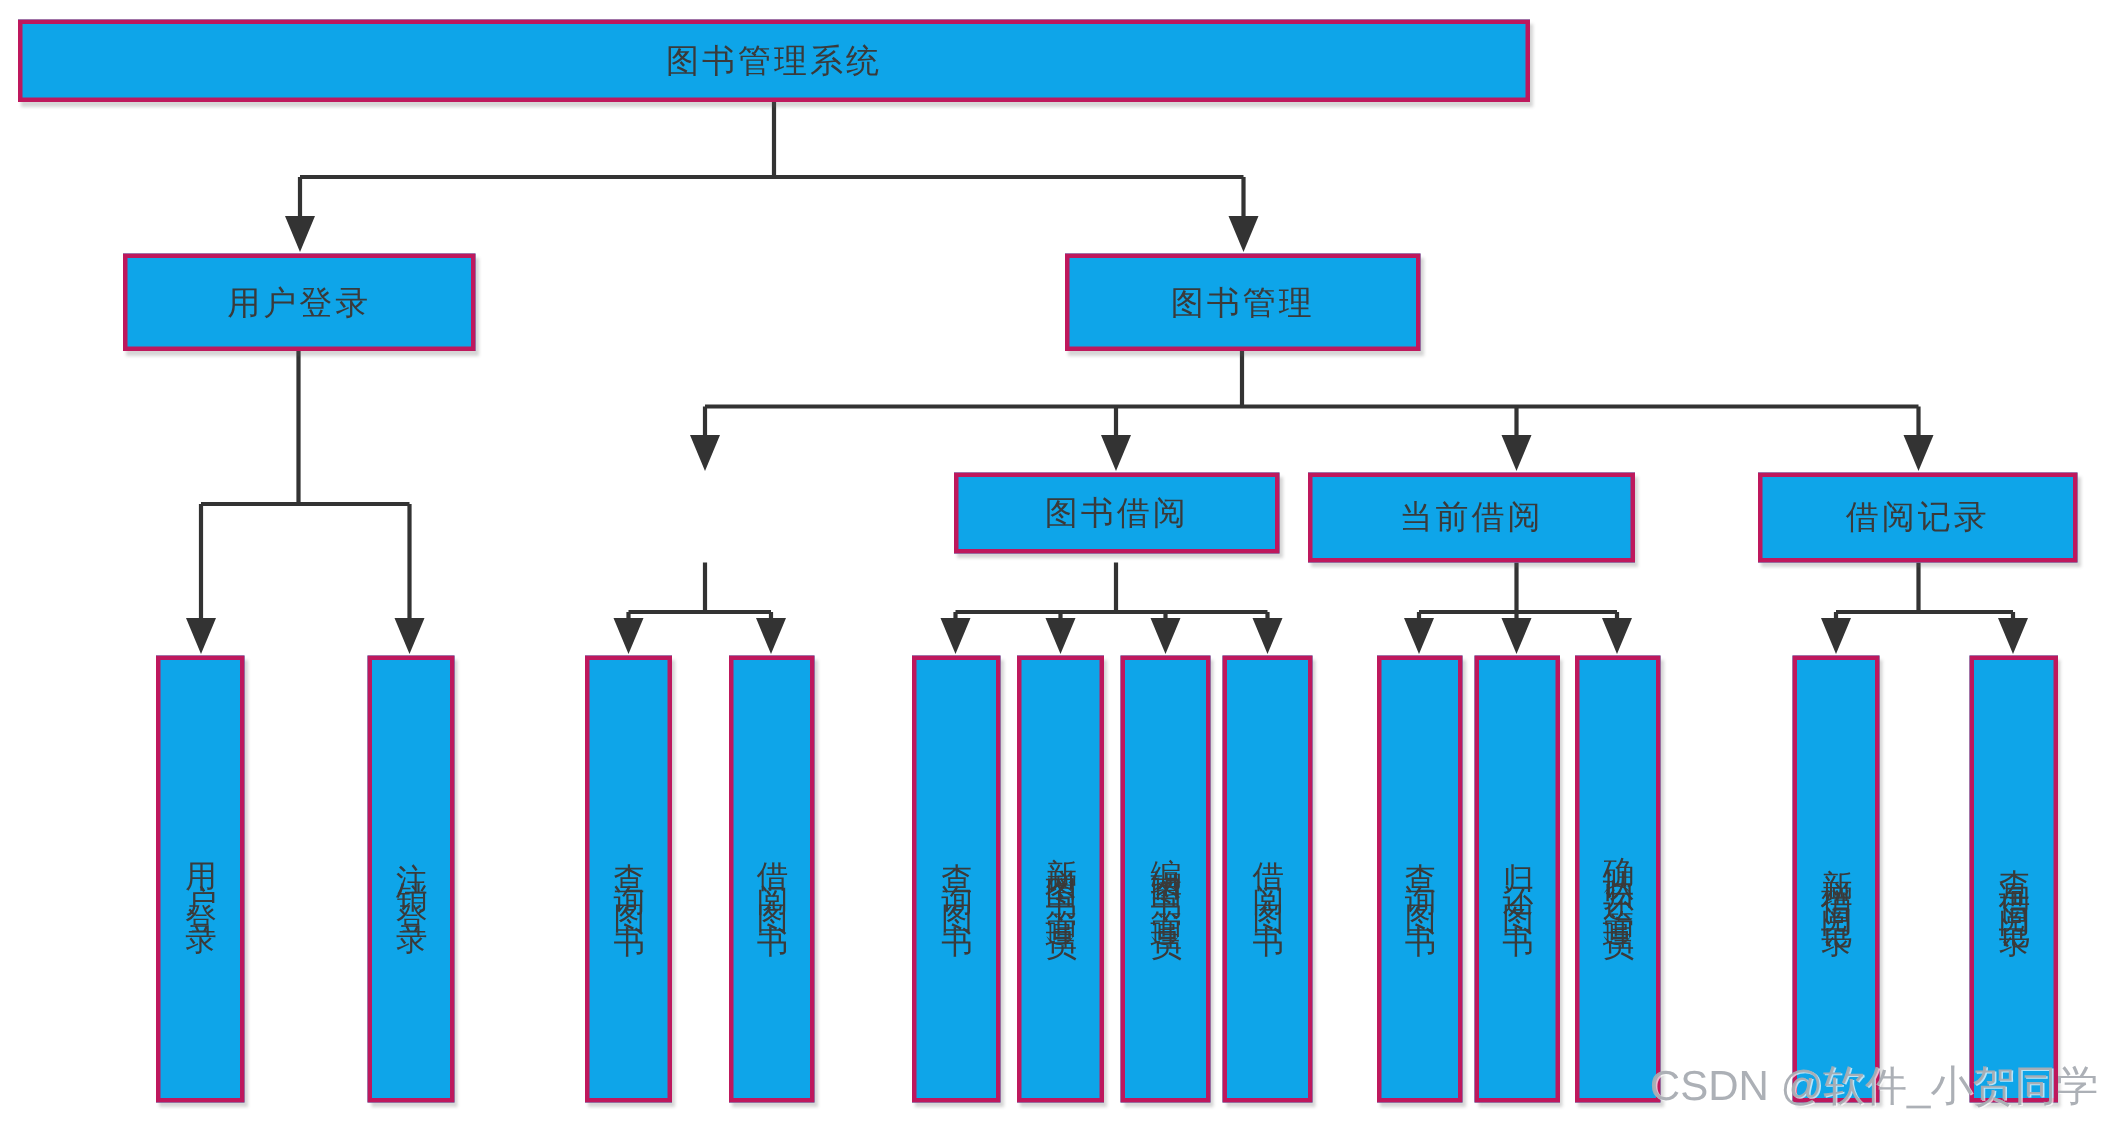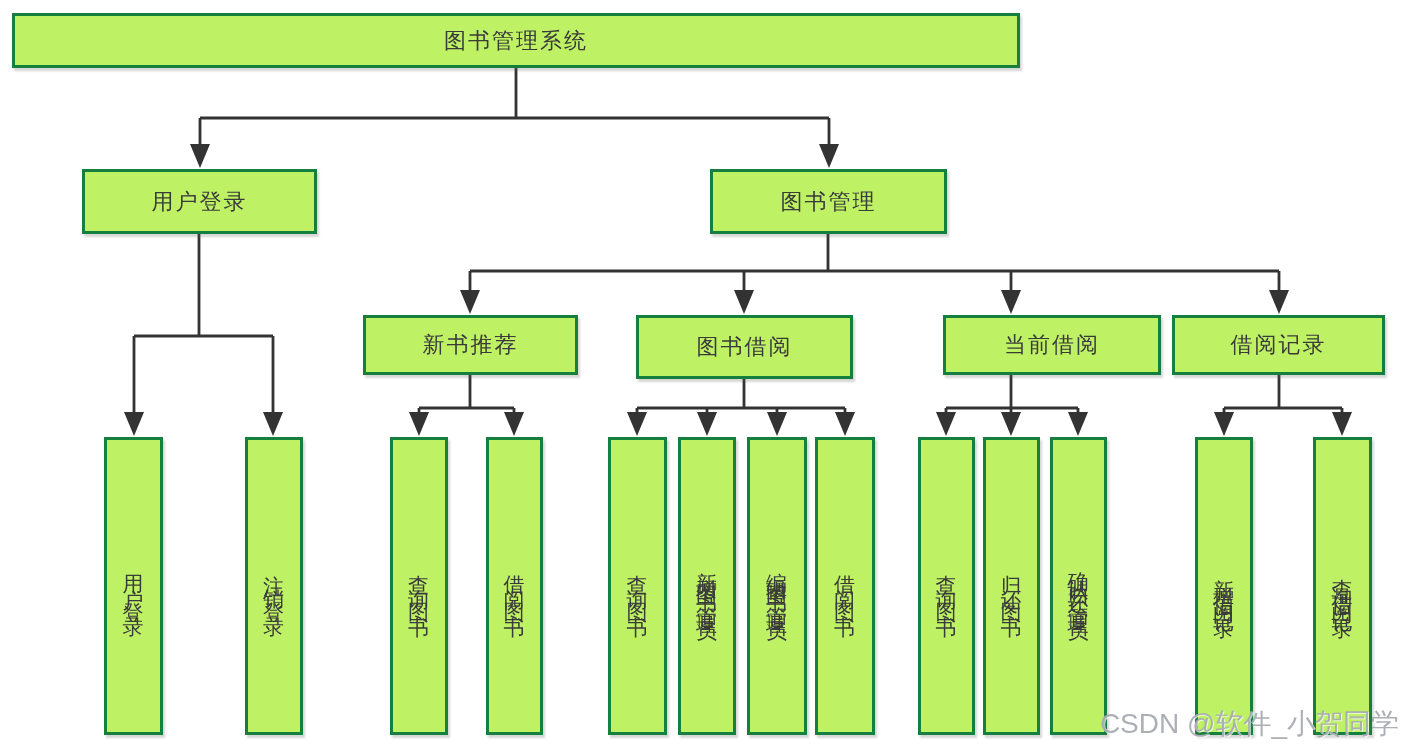--- a/index.html
+++ b/index.html
@@ -21,22 +21,22 @@
     height: 747px;
   }
   #connectors {
     position: absolute;
     left: 0; top: 0;
     z-index: 1;
   }
   .node {
     position: absolute;
     box-sizing: border-box;
-    border: 3px solid #15803d;
-    background: #bef264;
+    border: 3px solid #be185d;
+    background: #0ea5e9;
     display: flex;
     align-items: center;
     justify-content: center;
     color: #3a3a3a;
     z-index: 2;
     box-shadow: 2px 3px 2px rgba(90,90,90,0.25);
   }
   .h-label {
     font-size: 22px;
     letter-spacing: 2px;
@@ -105,27 +105,24 @@
     <span class="h-label">图书管理系统</span>
   </div>
 
   <div class="node" style="left:82px; top:169px; width:235px; height:65px;">
     <span class="h-label">用户登录</span>
   </div>
   <div class="node" style="left:710px; top:169px; width:237px; height:65px;text-align:center;">
     <span class="h-label">图书管理</span>
   </div>
 
-  <div class="node" style="left:363px; top:315px; width:215px; height:60px;">
-    <span class="h-label">新书推荐</span>
-  </div>
-  <div class="node" style="left:636px; top:315px; width:217px; height:64px;">
+  <div class="node" style="left:636px; top:315px; width:217px; height:54px;">
     <span class="h-label">图书借阅</span>
   </div>
-  <div class="node" style="left:943px; top:315px; width:218px; height:60px;">
+  <div class="node" style="left:872px; top:315px; width:218px; height:60px;">
     <span class="h-label">当前借阅</span>
   </div>
   <div class="node" style="left:1172px; top:315px; width:213px; height:60px;">
     <span class="h-label">借阅记录</span>
   </div>
 
   <div class="node" style="left:104px; top:437px; width:59px; height:298px;">
     <span class="v-label v-short">用户登录</span>
   </div>
   <div class="node" style="left:245px; top:437px; width:58px; height:298px;">

